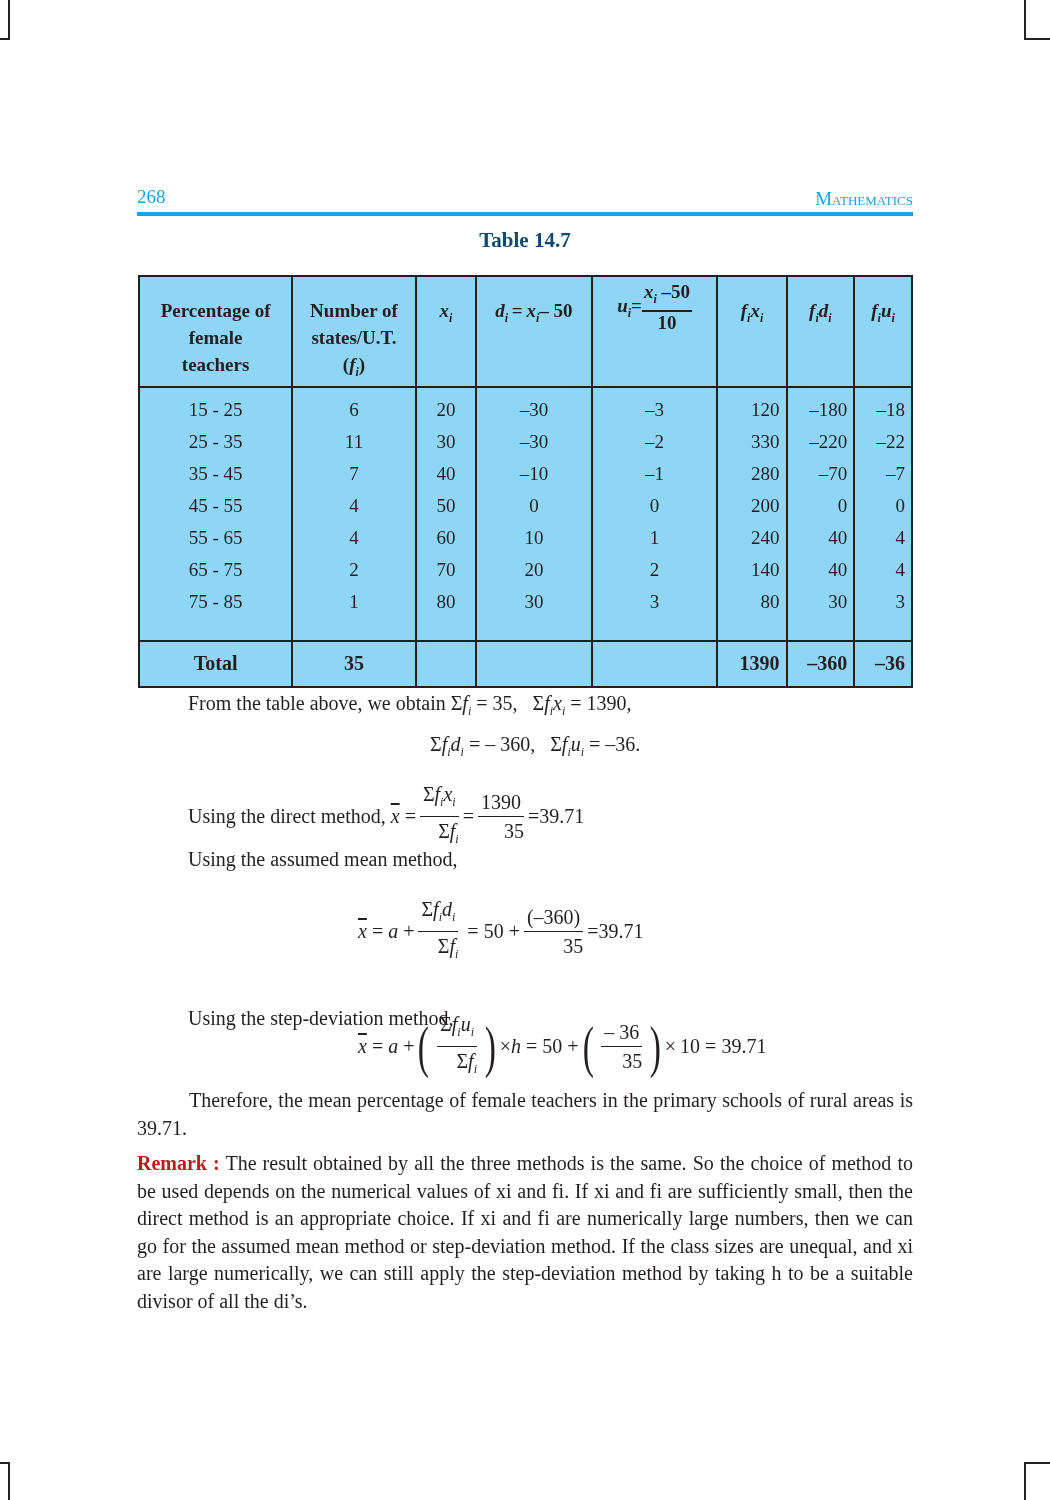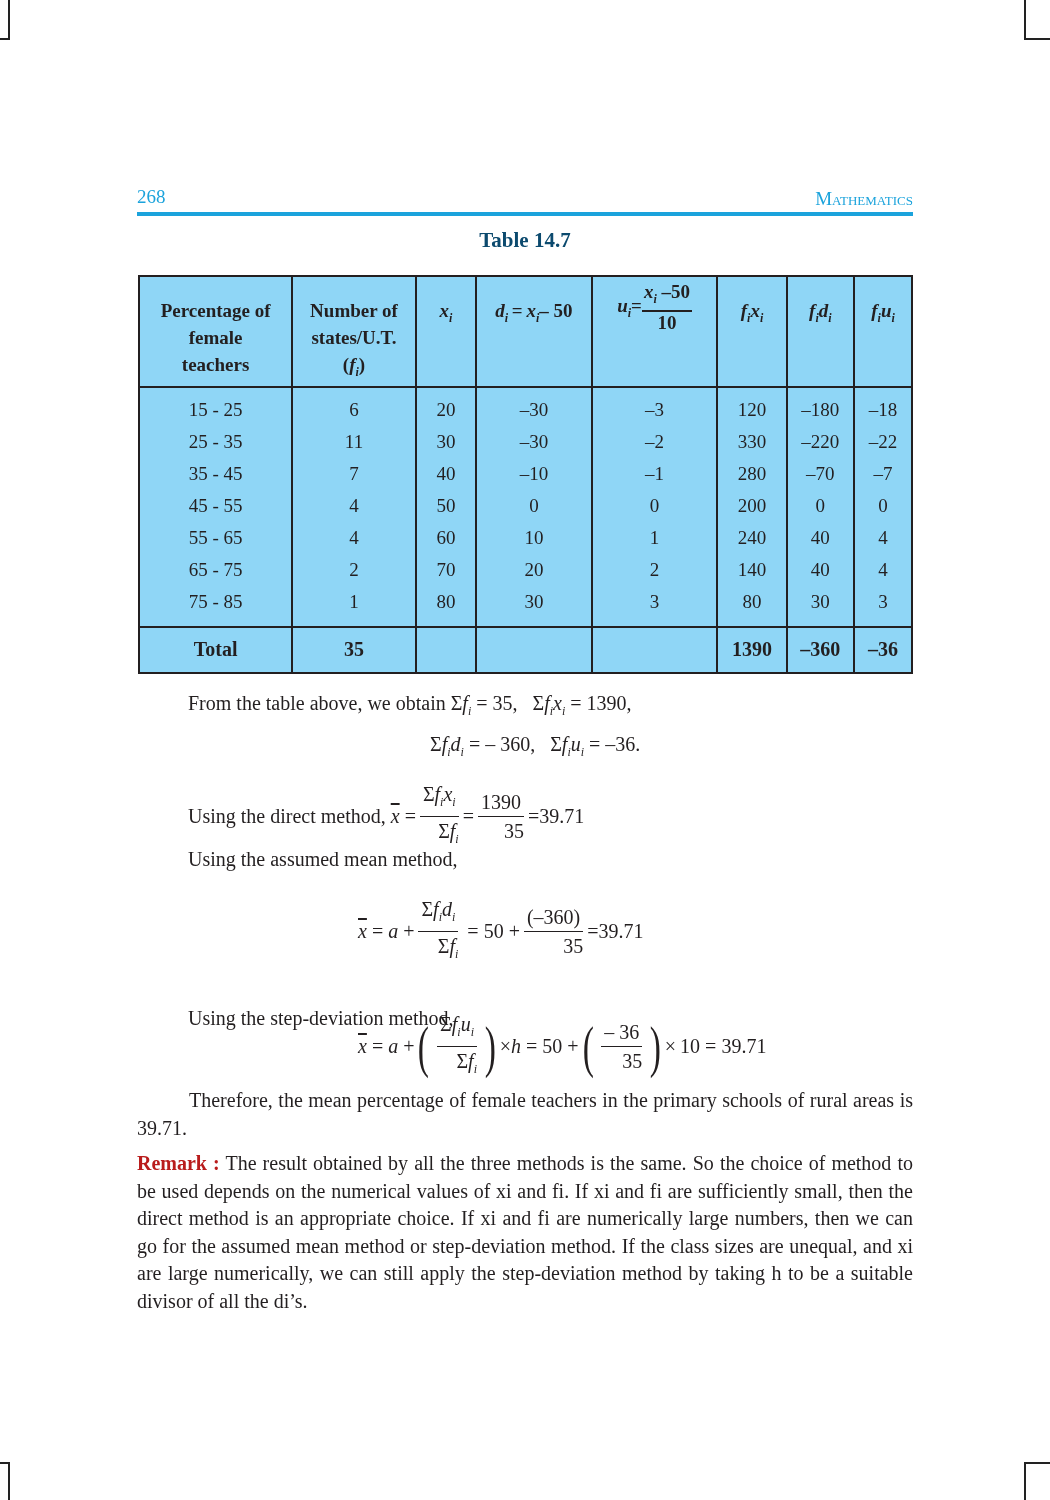--- a/index.html
+++ b/index.html
@@ -8,23 +8,23 @@
   .hdr-num { position:absolute; left:137px; top:186px; font-size:19px; color:#1ba3dc; }
   .hdr-title { position:absolute; right:137px; top:188px; font-size:17px; color:#1ba3dc; letter-spacing:0px; }
   .hdr-rule { position:absolute; left:137px; top:212px; width:776px; height:4px; background:#1ba3dc; }
   .tbl-caption { position:absolute; left:0; width:1050px; top:228px; text-align:center; font-size:21px; font-weight:bold; color:#0c4a6e; }
   table.data { position:absolute; left:138px; top:275px; width:775px; border-collapse:collapse; background:#8fd6f6; font-size:19px; }
   table.data td, table.data th { border-left:2px solid #231f20; border-right:2px solid #231f20; padding:0 6px; }
   table.data { border:2px solid #231f20; }
   table.data thead th { font-weight:bold; vertical-align:top; text-align:center; border-bottom:2px solid #231f20; height:106px; padding-top:20px; line-height:27px; box-sizing:border-box; }
   table.data tbody td { height:32px; line-height:30px; }
   table.data tbody tr:first-child td { padding-top:6px; }
-  table.data tbody tr:last-child td { padding-bottom:8px; }
+  table.data tbody tr:last-child td { padding-bottom:22px; }
   table.data tfoot td { border-top:2px solid #231f20; height:44px; font-weight:bold; font-size:20px; }
-  .c { text-align:center; } .r { text-align:center; }
+  .c { text-align:center; } .r { text-align:right; }
   .it { font-style:italic; }
   sub { font-size:12px; }
   .frac-h { display:inline-flex; flex-direction:column; align-items:center; vertical-align:middle; line-height:22px; }
   .frac-h .num { border-bottom:2px solid #231f20; padding:0 2px; }
   .body-text { position:absolute; font-size:20px; line-height:28px; }
   .eq { position:absolute; font-size:20px; display:flex; align-items:center; white-space:nowrap; }
   .frac { display:inline-flex; flex-direction:column; align-items:flex-end; vertical-align:middle; margin:0 4px; line-height:28px; }
   .frac .num { border-bottom:1.5px solid #231f20; padding:0 3px; }
   .paren { font-size:56px; font-weight:200; line-height:56px; transform:scaleX(0.6); display:inline-block; }
   .xbar { text-decoration:overline; font-style:italic; }

